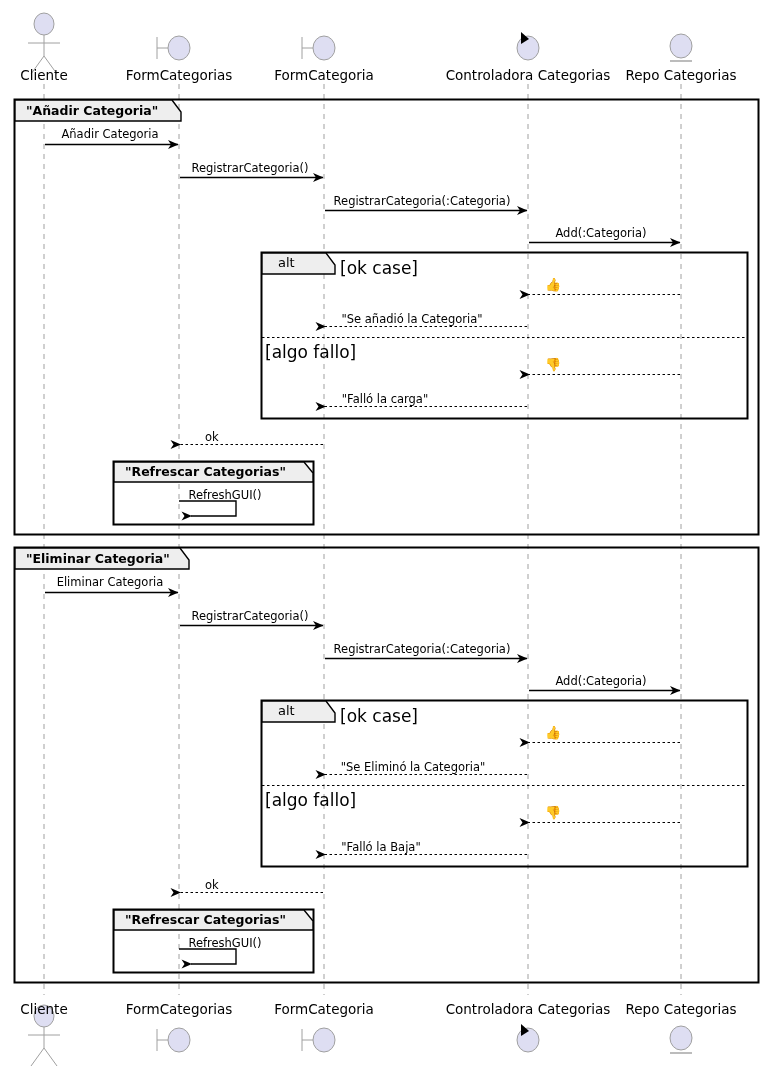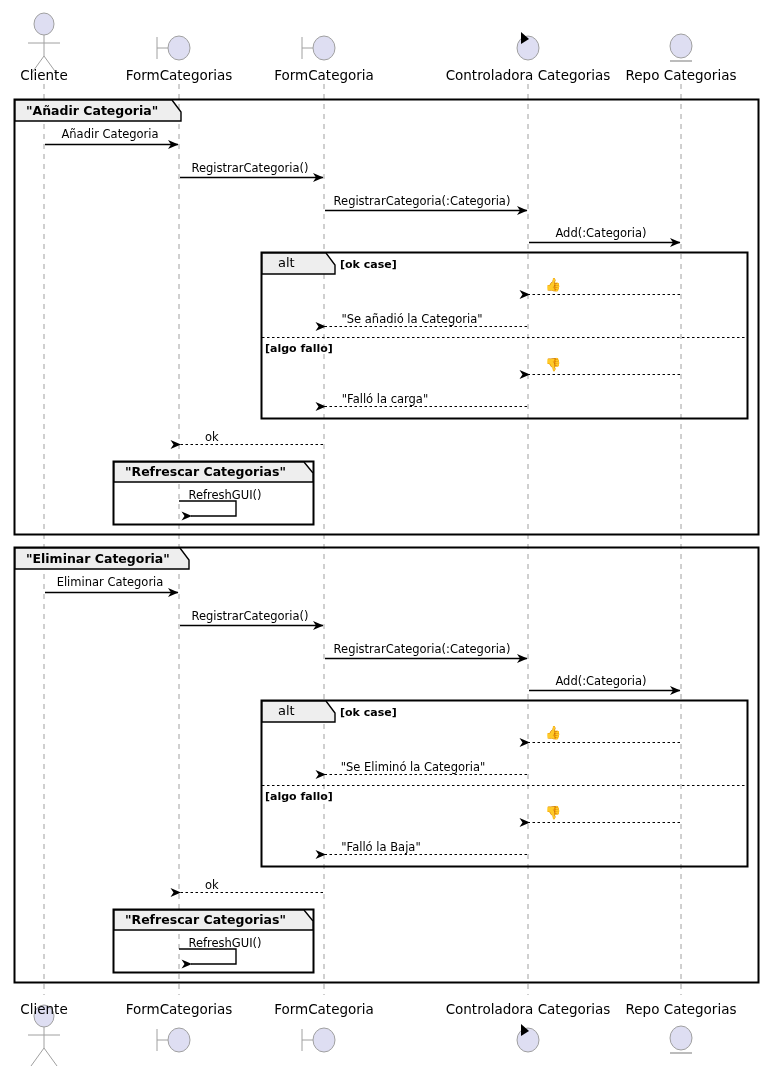--- a/index.html
+++ b/index.html
@@ -44,22 +44,22 @@
   }
   .frag-title {
     font-size: 12.5px;
     font-weight: bold;
   }
   .alt-op {
     font-size: 13px;
     font-weight: normal;
   }
   .guard {
-    font-size: 11px;
-    font-weight: bold;
+    font-size: 17px;
+    font-weight: normal;
   }
   .emoji {
     font-size: 13px;
     line-height: 1;
   }
 </style>
 </head>
 <body>
 
 <div id="diagram">

